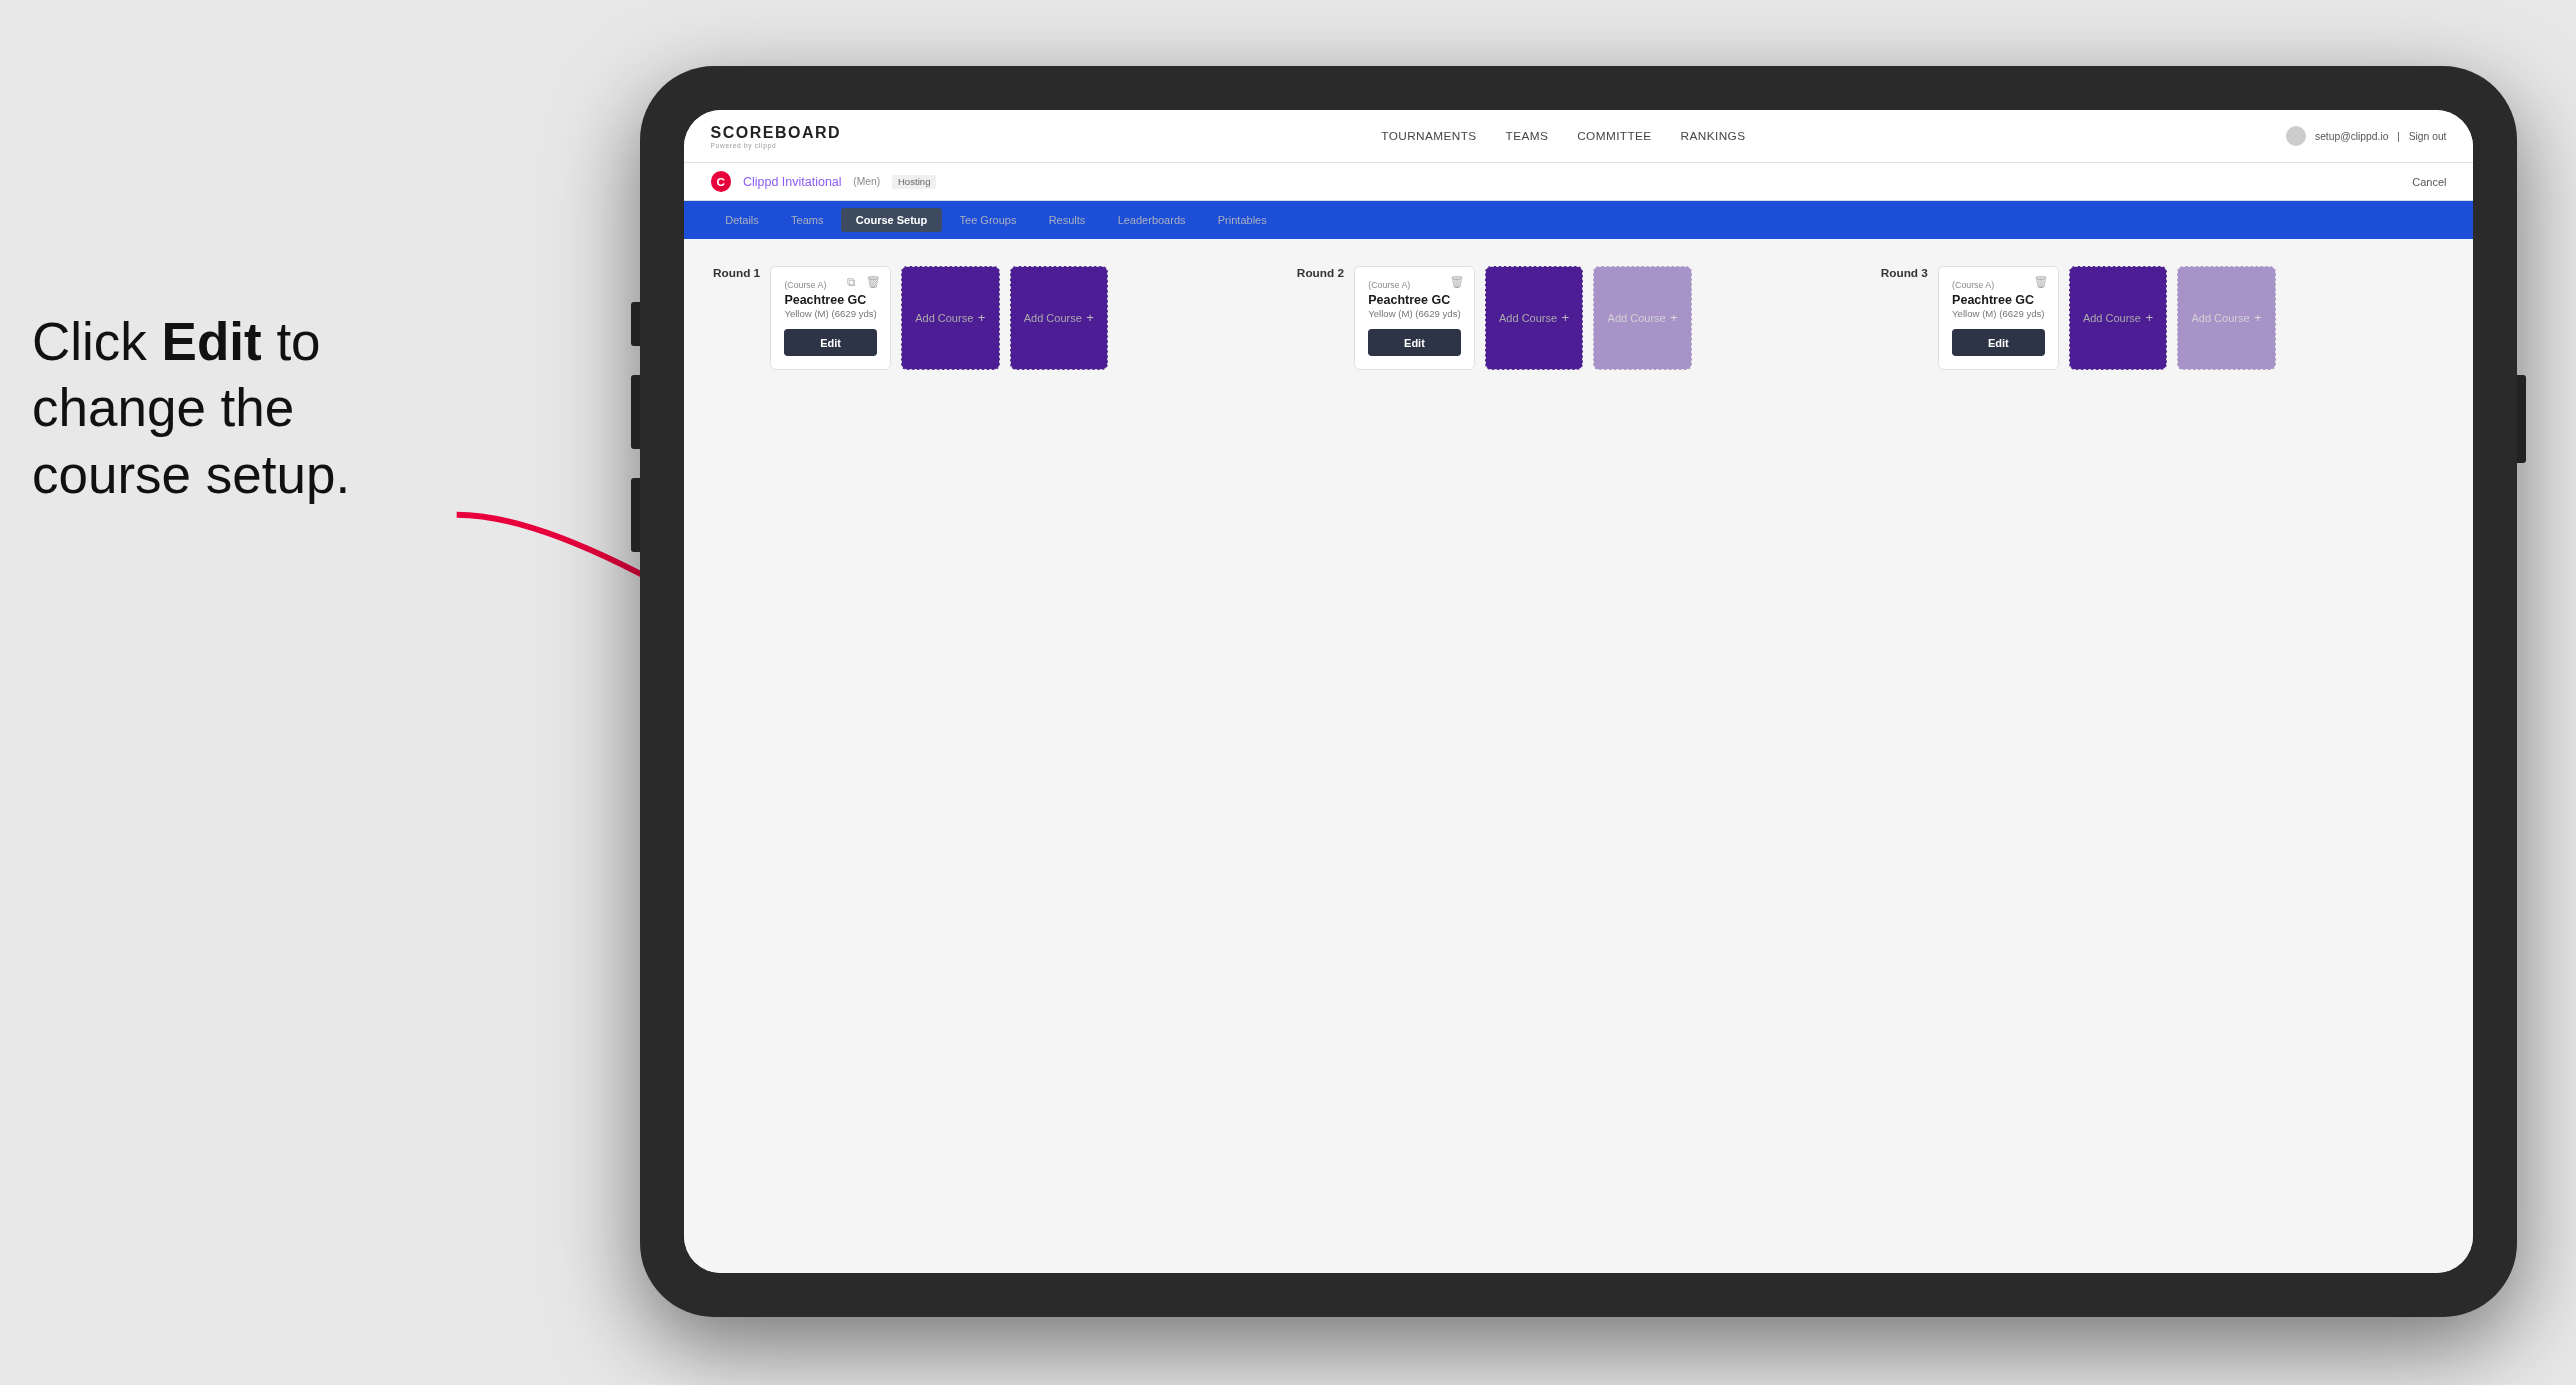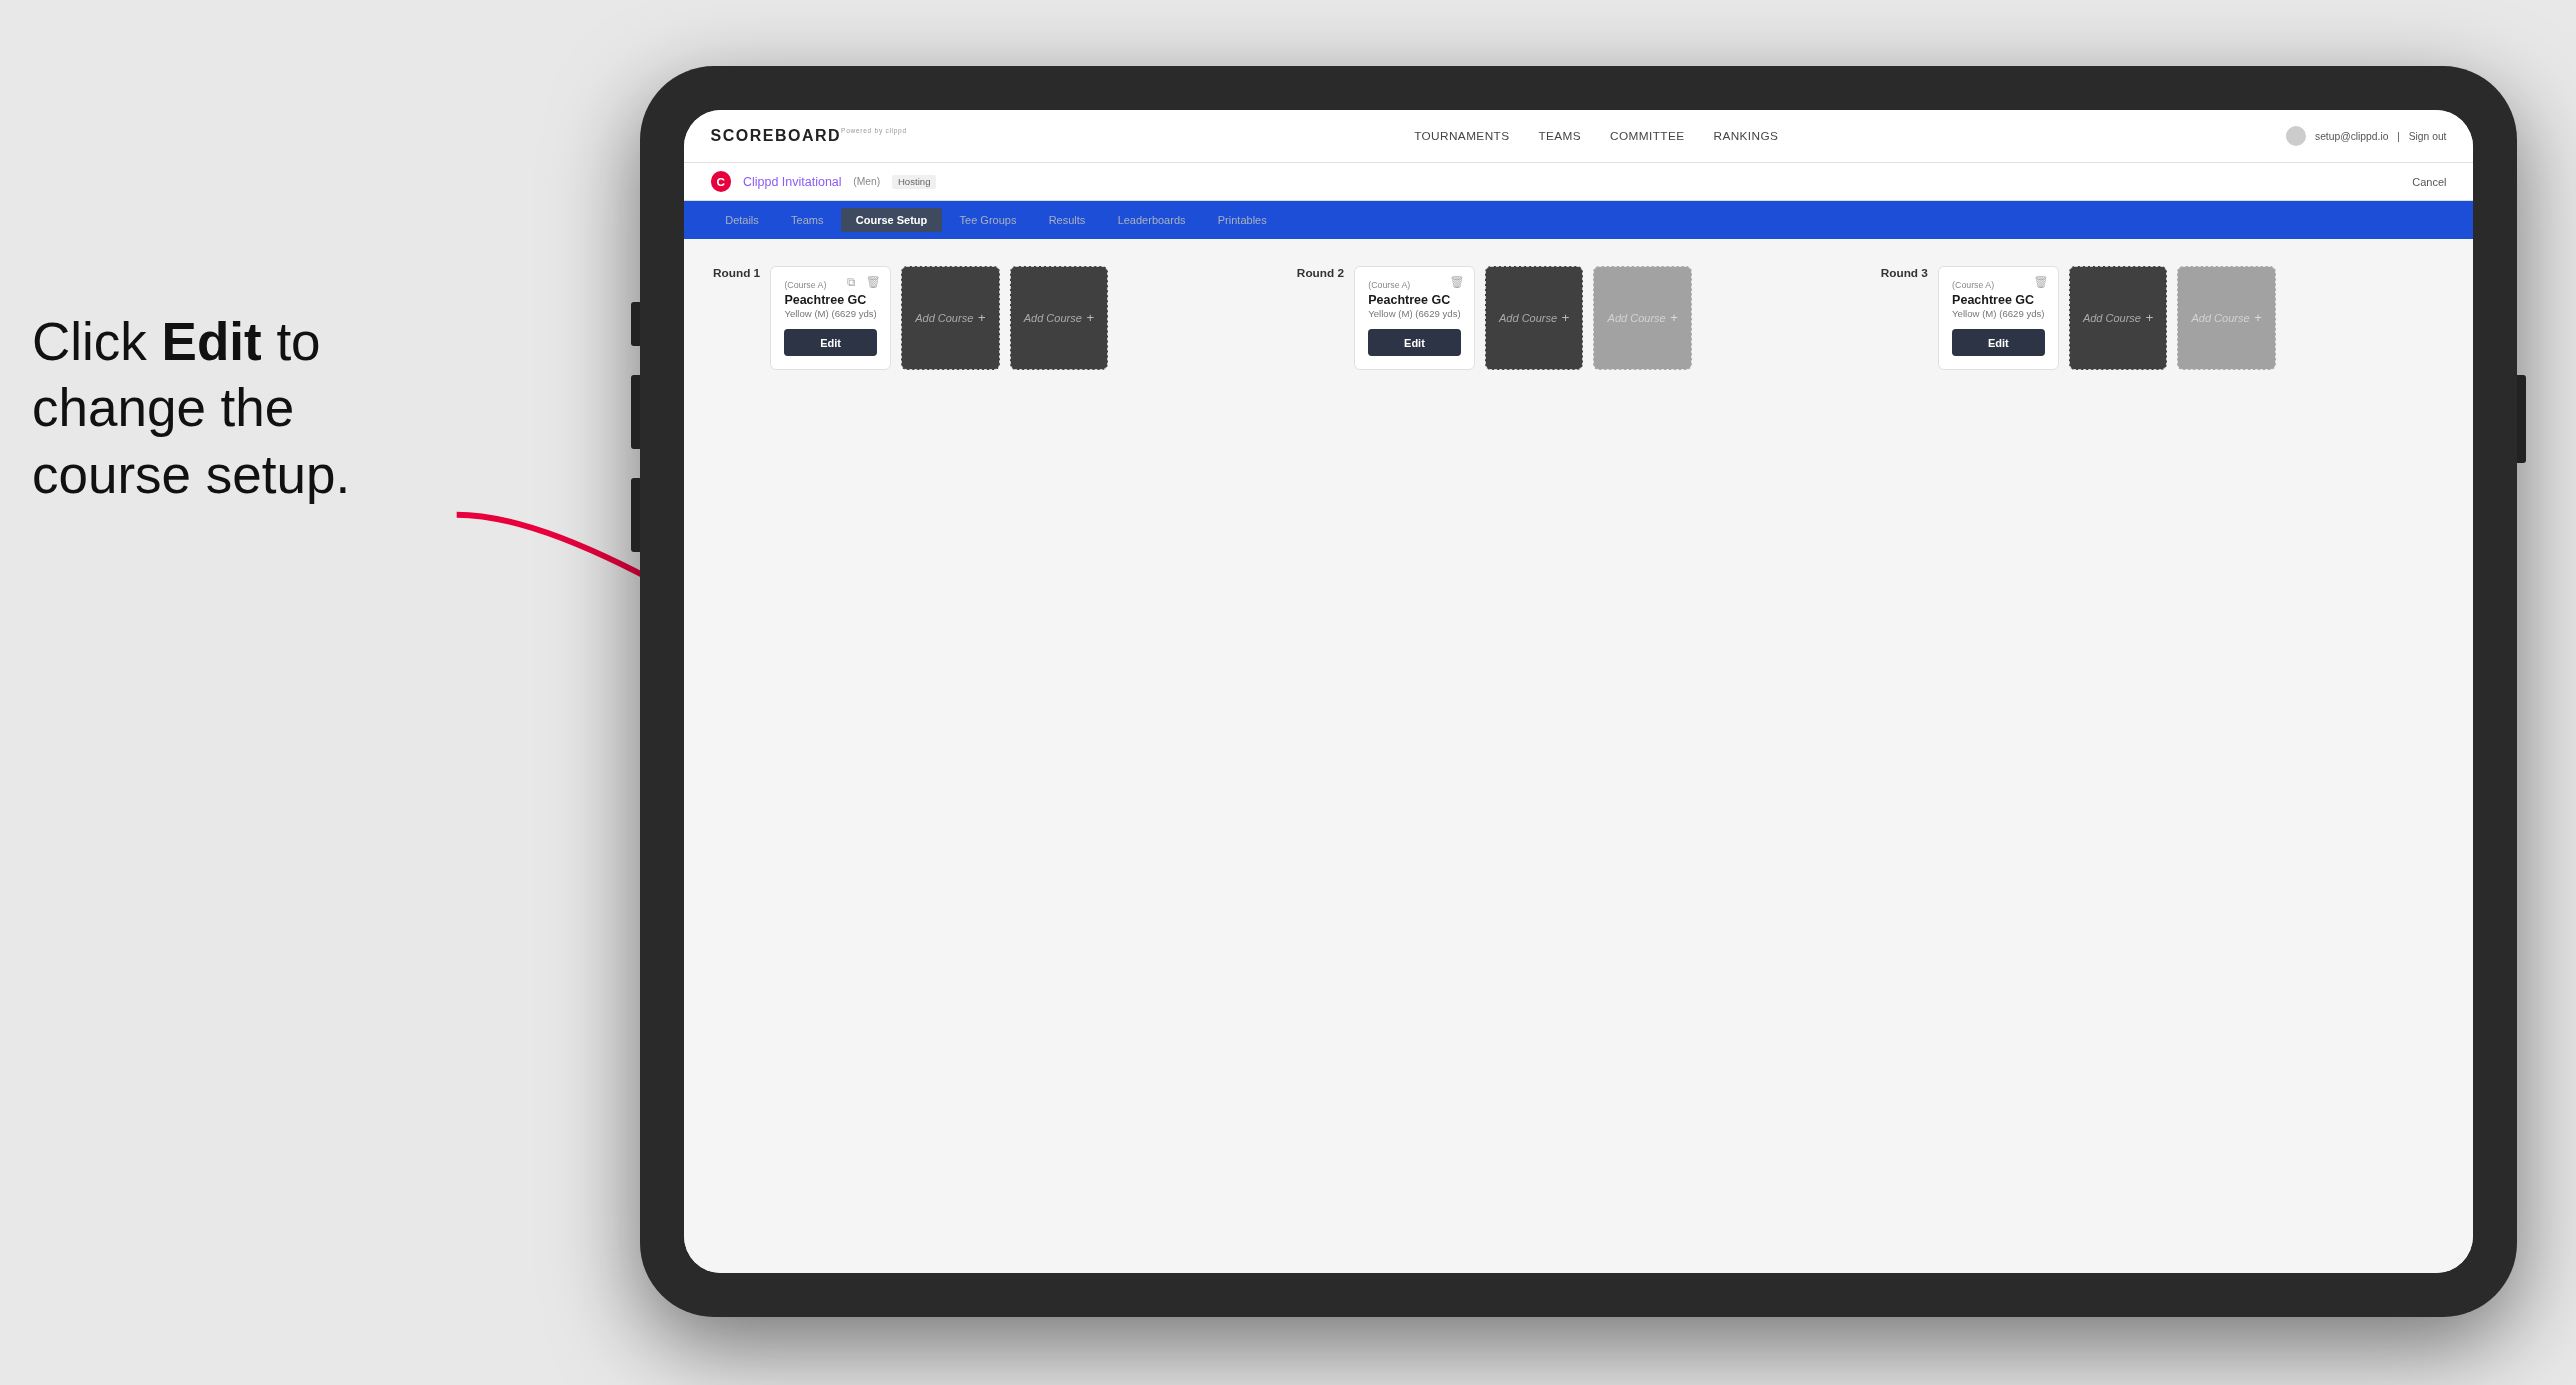--- a/index.html
+++ b/index.html
@@ -68,21 +68,21 @@
       border-bottom: 0.7px solid #e0e0e0;
       padding: 0 26.5px;
       height: 53px;
       display: flex;
       align-items: center;
       justify-content: space-between;
     }
 
     .scoreboard-logo {
       display: flex;
-      flex-direction: row;
+      flex-direction: column;
       justify-content: center;
     }
     .logo-title {
       font-size: 16px;
       font-weight: 800;
       letter-spacing: 1.5px;
       color: #222;
     }
     .logo-subtitle {
       font-size: 6.6px;
@@ -265,31 +265,30 @@
       padding: 7.4px 0;
       width: 100%;
       font-size: 11px;
       font-weight: 600;
       cursor: pointer;
       margin-top: 10.3px;
     }
 
     
     .add-course-card {
-      background: #404040;
+      background: #4c1d95;
       border: 0.7px dashed #d0d0d0;
       border-radius: 5.9px;
       padding: 22px 13.2px;
       margin-bottom: 10.3px;
       display: flex;
       align-items: center;
       justify-content: flex-start;
       cursor: pointer;
       min-height: 66px;
-      font-style: italic;
     }
     .add-course-card.disabled {
       opacity: 0.45;
       cursor: default;
     }
     .add-course-text {
       font-size: 11px;
       color: #aaa;
       display: flex;
       align-items: center;

